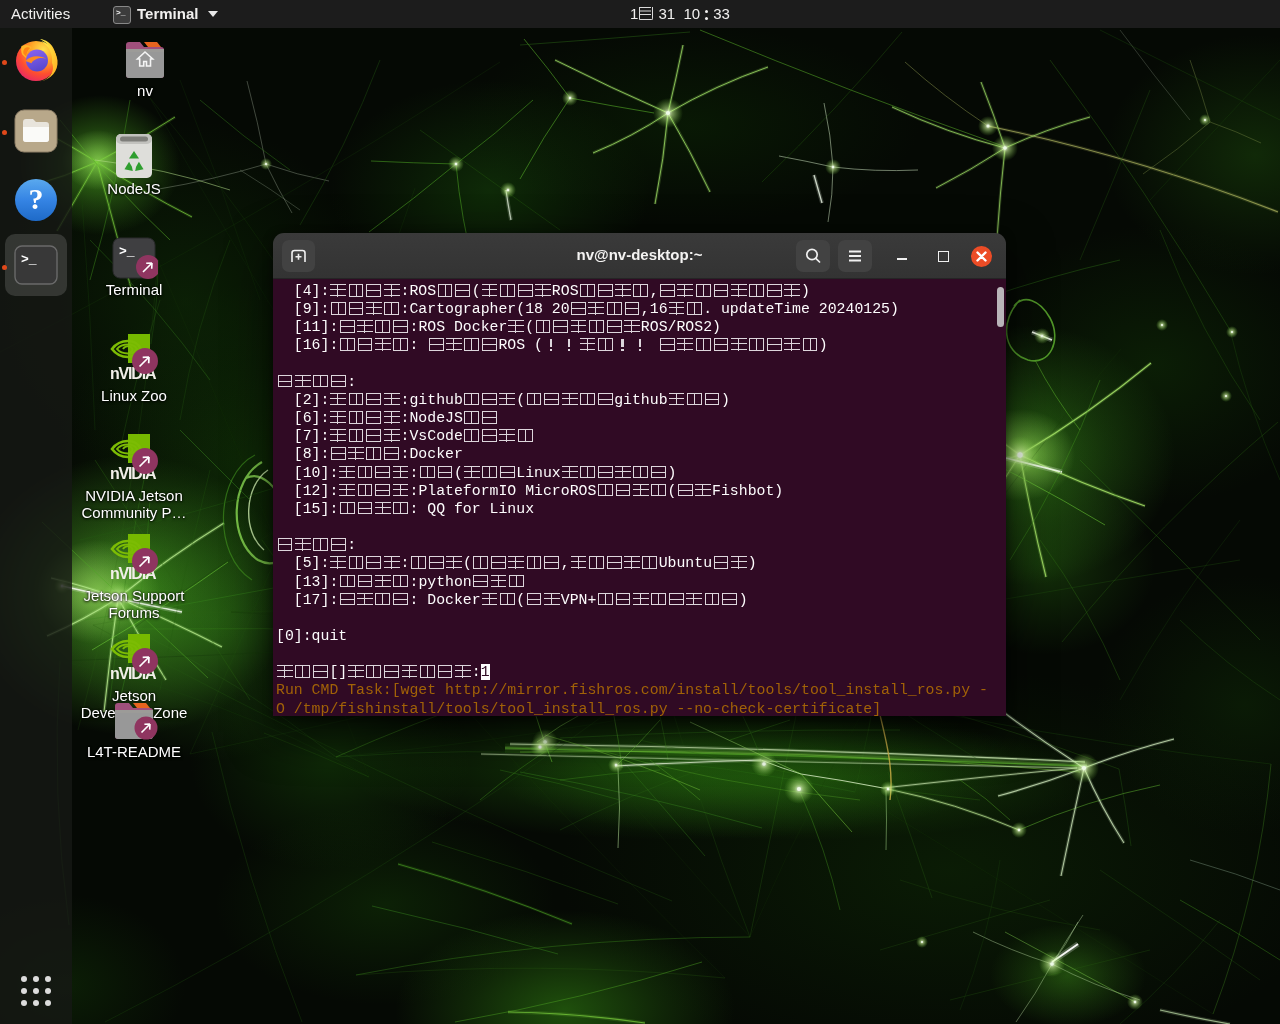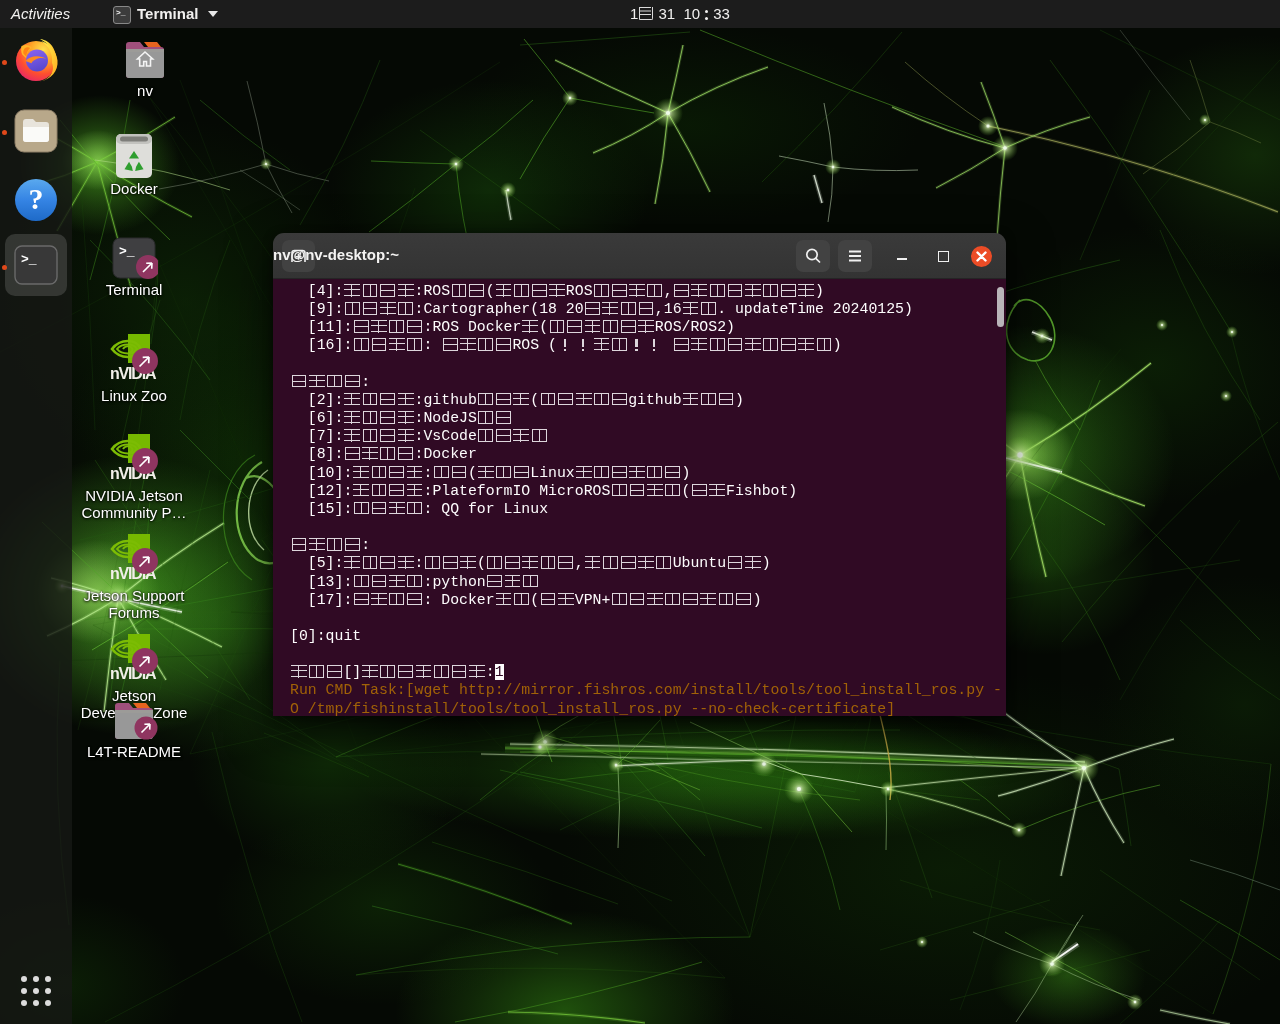--- a/index.html
+++ b/index.html
@@ -1,19 +1,19 @@
 <!DOCTYPE html>
 <html><head><meta charset="utf-8">
 <style>
 html,body{margin:0;padding:0;width:1280px;height:1024px;overflow:hidden;background:#000;}
 body{font-family:"Liberation Sans",sans-serif;position:relative;}
 #wp{position:absolute;left:0;top:0;z-index:0;}
 
 #topbar{position:absolute;left:0;top:0;width:1280px;height:28px;background:#1c1c1c;z-index:40;color:#f1f0ef;font-size:15px;}
-#topbar .act{position:absolute;left:11px;top:4.5px;font-style:italic;}
+#topbar .act{position:absolute;left:11px;top:4.5px;}
 #topbar .appico{position:absolute;left:113px;top:6px;width:16px;height:16px;background:#3c3c3c;border:1px solid #888;border-radius:3px;}
 #topbar .appico:before{content:">_";position:absolute;left:2px;top:1px;font-size:8px;color:#eee;font-family:"Liberation Mono",monospace;font-weight:bold;}
 #topbar .appname{position:absolute;left:137px;top:4.5px;font-weight:bold;}
 #topbar .caret{display:inline-block;width:0;height:0;border-left:5px solid transparent;border-right:5px solid transparent;border-top:6px solid #e8e8e8;vertical-align:1px;margin-left:7px;}
 #clock{position:absolute;left:630px;top:4.5px;}
 .tcjk{display:inline-block;width:12px;height:11.5px;margin:0 1px -1px 1px;border:1px solid #e6e6e6;border-top:none;border-radius:0 0 2px 1px;position:relative;opacity:0.95;}
 .tcjk:before{content:"";position:absolute;left:-1px;top:0px;width:12px;height:1px;background:#e6e6e6;box-shadow:0 3.5px 0 #e6e6e6,0 7px 0 #e6e6e6;}
 .fwc{display:inline-block;width:13px;height:11px;position:relative;}
 .fwc:before{content:"";position:absolute;left:5px;top:2.5px;width:3px;height:3px;border-radius:50%;background:#f1f0ef;box-shadow:0 7px 0 #f1f0ef;}
 #tray{position:absolute;right:10px;top:0;height:28px;}
@@ -22,24 +22,24 @@
 .ditem{position:absolute;left:12px;width:48px;height:48px;}
 .ddot{position:absolute;left:2px;width:5px;height:5px;border-radius:50%;background:#e0481a;}
 
 .dicon{position:absolute;width:116px;text-align:center;z-index:5;}
 .dicon svg{display:block;margin:0 auto;}
 .dlabel{margin-top:1px;font-size:15px;color:#fff;text-shadow:0 1px 3px rgba(0,0,0,0.95),0 0 2px rgba(0,0,0,0.9);line-height:17px;}
 
 #term{position:absolute;left:273px;top:233px;width:733px;height:483px;z-index:50;border-radius:11px 11px 0 0;box-shadow:0 16px 46px rgba(0,0,0,0.62),0 2px 10px rgba(0,0,0,0.5);}
 #thead{position:absolute;left:0;top:0;width:100%;height:46px;background:linear-gradient(#3a3a3a,#333333);border-radius:11px 11px 0 0;border-bottom:1px solid #252525;box-sizing:border-box;}
 #thead .btn{position:absolute;background:#424242;border-radius:7px;}
-#ttitle{position:absolute;left:0;right:0;top:13px;text-align:left;color:#f4f3f2;font-weight:bold;font-size:15px;}
+#ttitle{position:absolute;left:0;right:0;top:13px;text-align:center;color:#f4f3f2;font-weight:bold;font-size:15px;}
 #tbody{position:absolute;left:0;top:46px;width:100%;height:437px;background:#300a24;}
 #ttext{position:absolute;left:3px;top:3px;font-family:"Liberation Mono",monospace;font-size:14.83px;color:#fdfcfd;white-space:pre;}
-.tl{height:18.17px;line-height:18.17px;margin-left:14px;}
+.tl{height:18.17px;line-height:18.17px;}
 .grn{color:#a16207;}
 .cur{background:#fdfcfd;color:#300a24;}
 .k0,.k1,.k2,.kp{display:inline-block;width:17.8px;height:12.5px;margin-bottom:-1.5px;position:relative;opacity:0.92;}
 .k0{border:1px solid #ece8ec;width:14.8px;margin-left:1.5px;margin-right:1.5px;box-sizing:border-box;background:linear-gradient(to bottom,transparent 5px,#ece8ec 5px,#ece8ec 6px,transparent 6px);}
 .k1{background:linear-gradient(to right,transparent 7.3px,#ece8ec 7.3px,#ece8ec 8.5px,transparent 8.5px),repeating-linear-gradient(to bottom,#ece8ec 0 1px,transparent 1px 5.5px);width:15.8px;margin:0 1px -1.5px 1px;}
 .k2{border:1px solid #ece8ec;width:14.8px;margin-left:1.5px;margin-right:1.5px;box-sizing:border-box;background:linear-gradient(to right,transparent 6.2px,#ece8ec 6.2px,#ece8ec 7.2px,transparent 7.2px);}
 .kp{width:17.8px;}
 .kp:before{content:"";position:absolute;left:7px;top:1px;width:2.5px;height:8px;background:#ece8ec;}
 .kp:after{content:"";position:absolute;left:7px;top:11px;width:2.5px;height:2px;background:#ece8ec;}
 #showapps{position:absolute;left:16px;bottom:9px;}
@@ -596,21 +596,21 @@
 <svg width="48" height="46" viewBox="0 0 48 46">
  <rect x="6" y="1" width="36" height="44" rx="5" fill="#dededa"></rect>
  <rect x="6" y="1" width="36" height="10" rx="5" fill="#c2c2be"></rect>
  <rect x="10" y="3.5" width="28" height="5" rx="2.5" fill="#7e7e7a"></rect>
  <g fill="#2f9e2f">
   <path d="M24 18 l5 7.5 h-10 z"></path>
   <path d="M18.5 29 l-3.5 8 8.5 0.5 -1.5 -4 z" transform="rotate(8 20 33)"></path>
   <path d="M29.5 29 l3.5 8 -8.5 0.5 1.5 -4 z" transform="rotate(-8 28 33)"></path>
  </g>
 </svg>
-<div class="dlabel">Docker</div>
+<div class="dlabel">NodeJS</div>
 </div>
 <div class="dicon" style="left:76px;top:236px">
 <svg width="48" height="44" viewBox="0 0 48 44">
  <rect x="3" y="2" width="42" height="40" rx="7" fill="#3f3f41" stroke="#2a2a2c" stroke-width="1"></rect>
  <text x="9" y="19" font-size="13" font-weight="bold" fill="#fff" font-family="Liberation Mono">&gt;_</text>
  <circle cx="38" cy="31" r="12" fill="#8f3560"></circle>
       <path d="M33 36 L42 27 M42 27 l-5.8 0.3 M42 27 l-0.3 5.8" stroke="#fff" stroke-width="1.6" fill="none"></path>
 </svg>
 <div class="dlabel">Terminal</div>
 </div>

